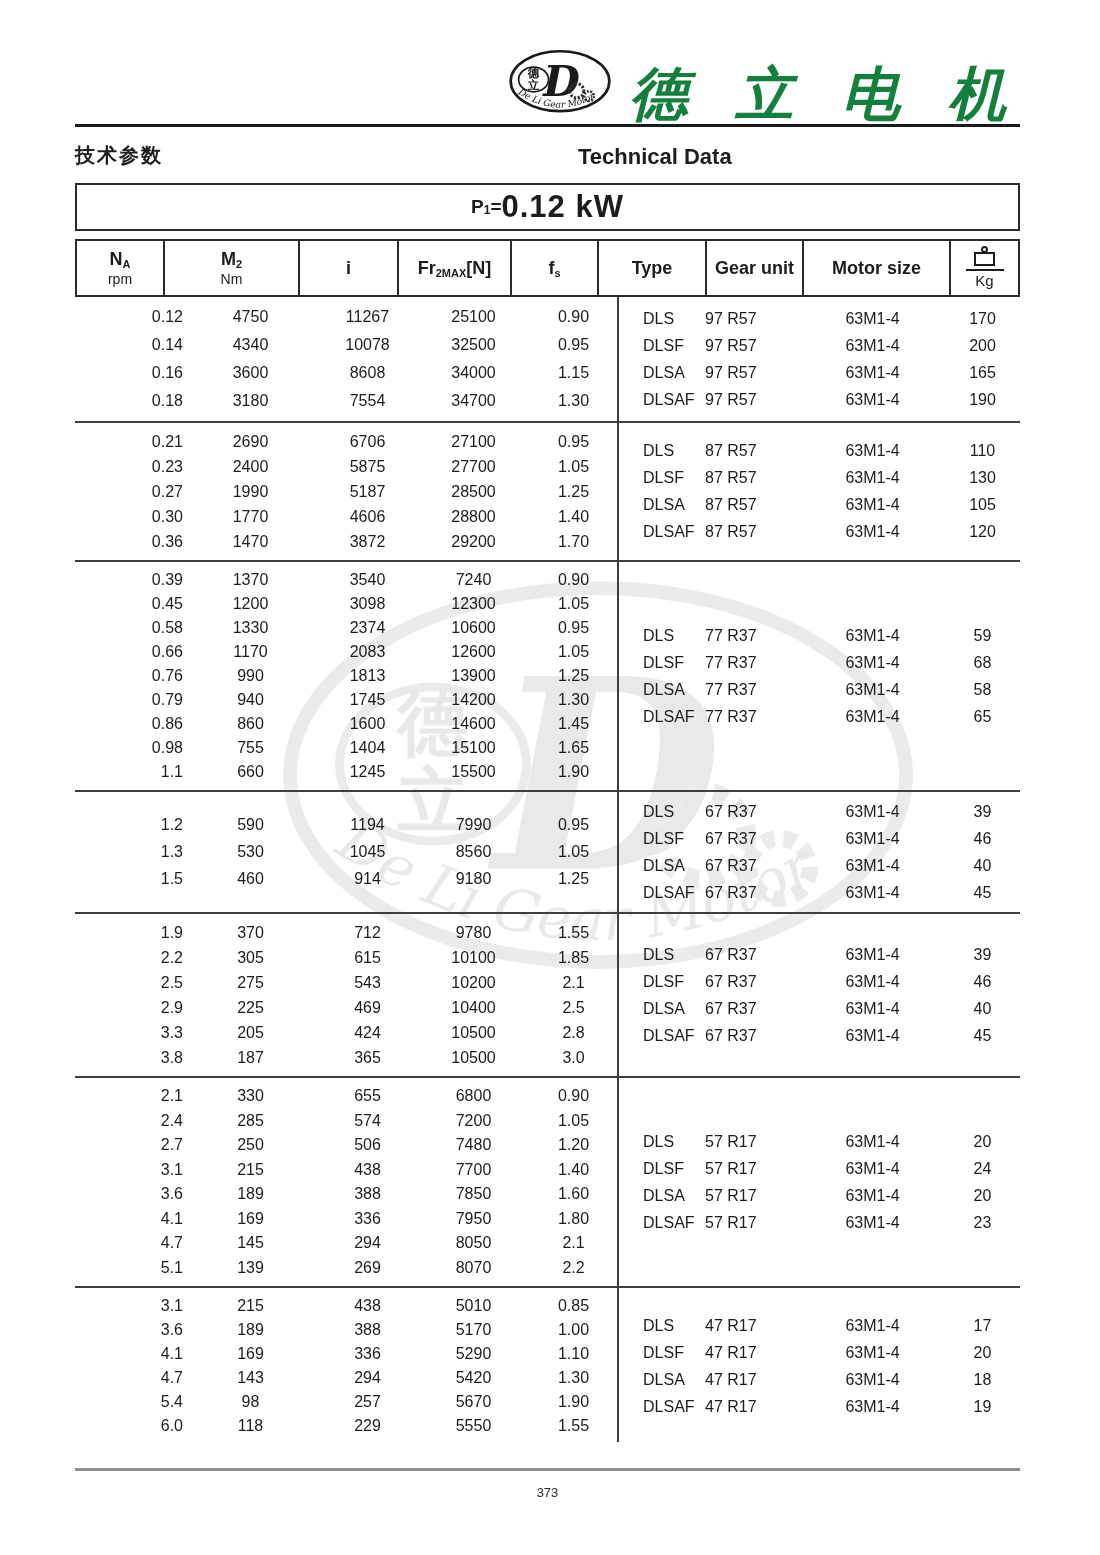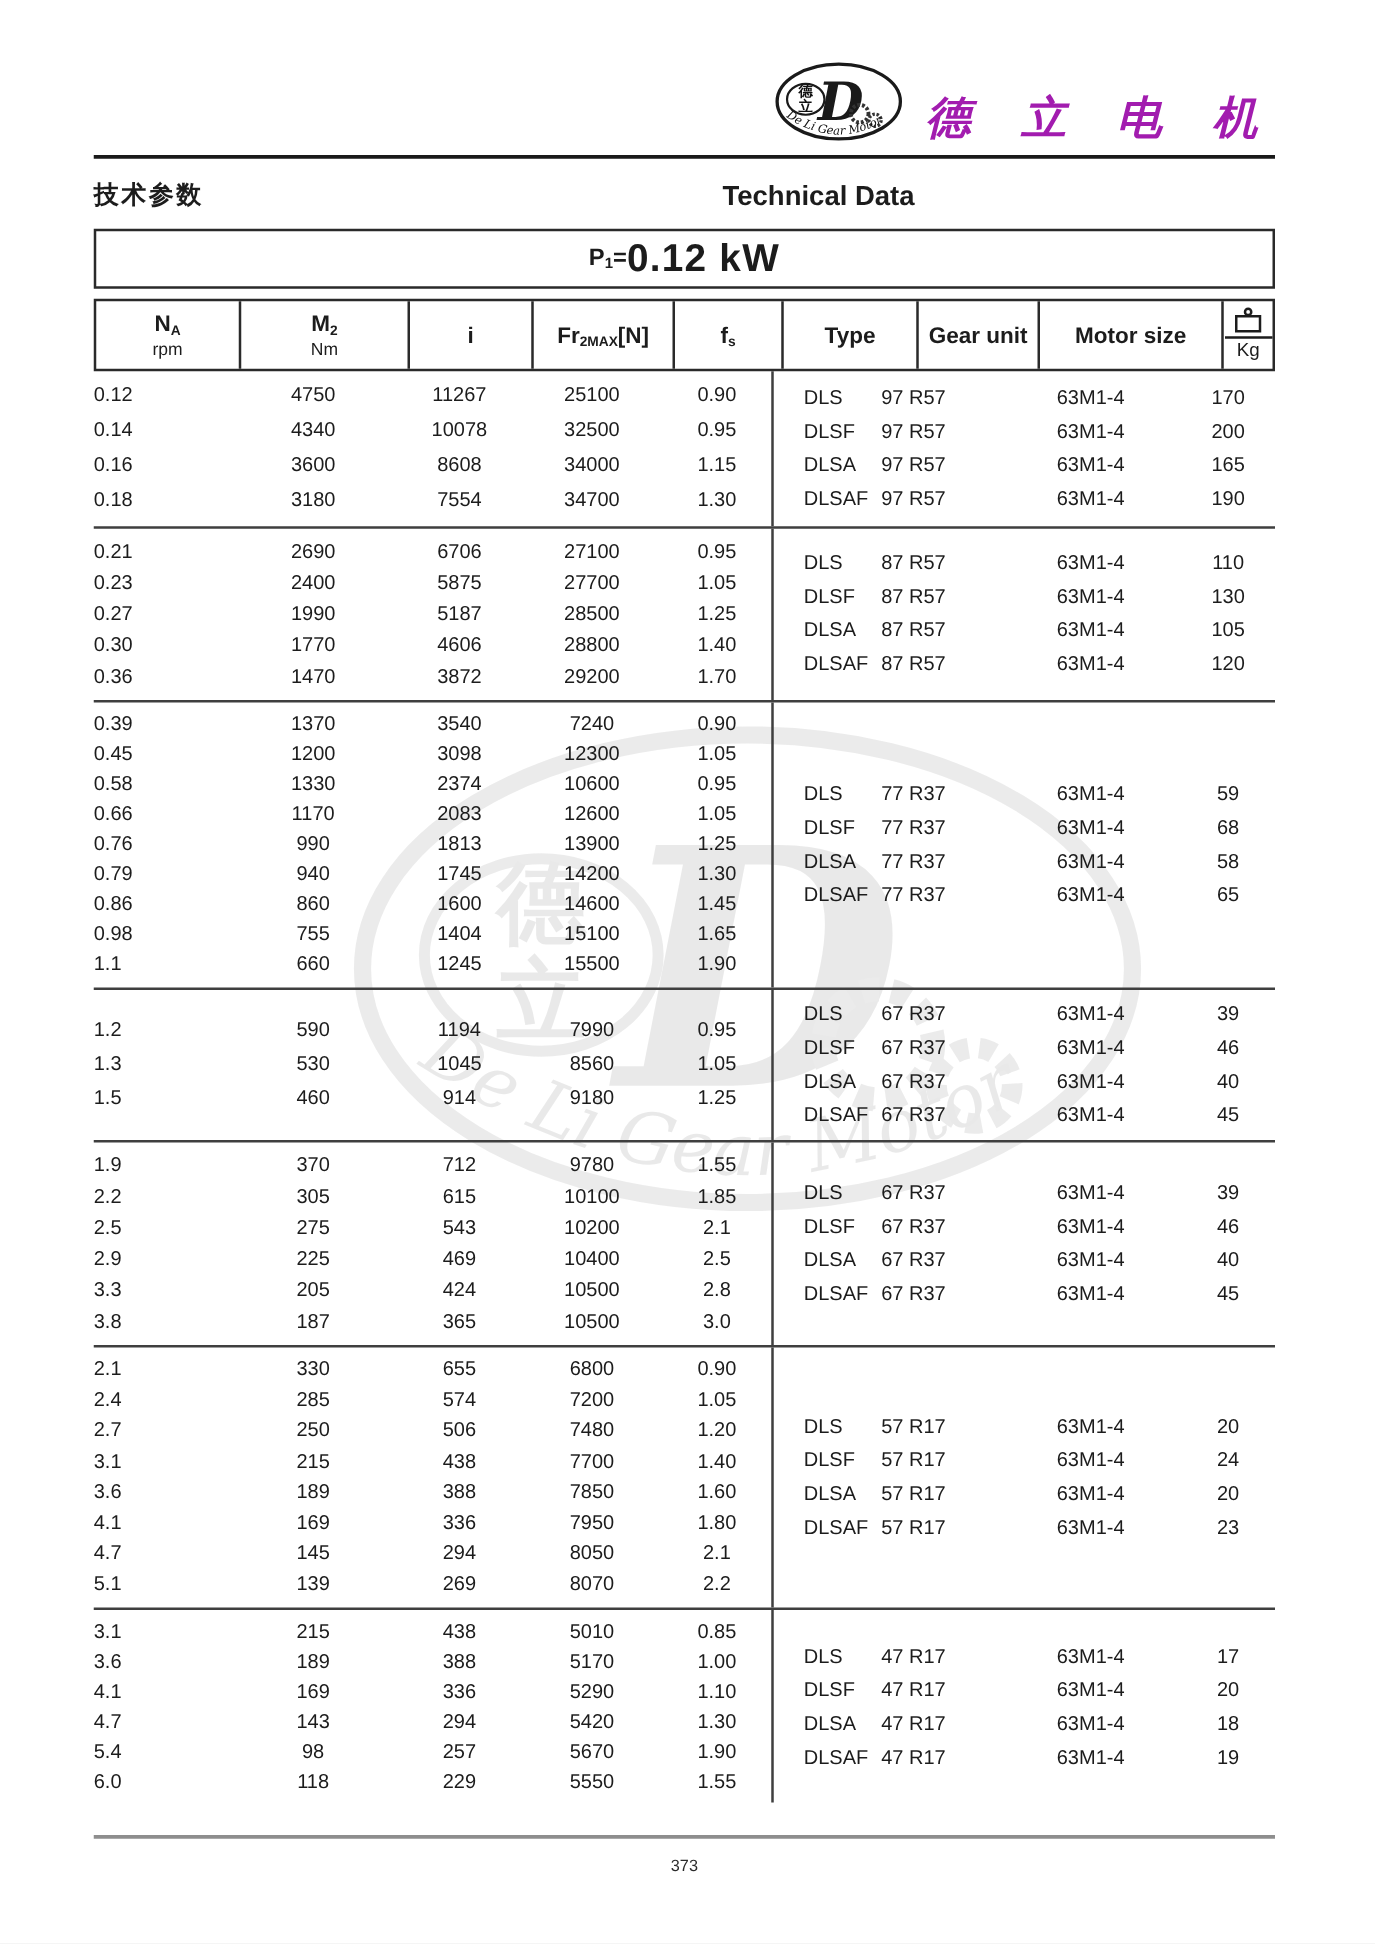--- a/index.html
+++ b/index.html
@@ -8,21 +8,21 @@
     margin:0 auto;overflow:hidden;
     font-family:"Liberation Sans", sans-serif;color:#1c1c1c;
   }
   .content{position:absolute;left:75px;top:0;width:945px;}
 
   
   .brand-row{margin-top:50px;height:72px;display:flex;justify-content:flex-end;align-items:center;gap:16px;}
   .logo-svg{display:block;}
   .brand-cn{
     font-family:"DejaVu Serif", serif;font-weight:bold;font-style:italic;
-    font-size:36px;letter-spacing:14px;color:#a21caf;line-height:1;white-space:nowrap;margin-top:16px;
+    font-size:58px;letter-spacing:14px;color:#15803d;line-height:1;white-space:nowrap;margin-top:16px;
   }
   .top-rule{margin-top:2px;height:3px;background:#1a1a1a;}
 
   
   .section-row{position:relative;margin-top:15px;height:30px;}
   .sec-cn{position:absolute;left:0;top:0;font-size:20px;font-weight:bold;letter-spacing:2px;}
   .sec-en{position:absolute;left:503px;top:2px;font-size:22px;font-weight:bold;}
 
   
   .power-box{margin-top:11px;height:48px;border:2px solid #2a2a2a;box-sizing:border-box;
@@ -30,21 +30,21 @@
   .power-sym{font-size:19px;font-weight:bold;}
   .power-sub{font-size:12px;font-weight:bold;position:relative;top:3px;}
   .power-val{font-size:31px;font-weight:bold;letter-spacing:1px;}
 
   
   .thead{margin-top:8px;width:945px;box-sizing:border-box;border:2px solid #2a2a2a;
     display:flex;height:58px;}
   .th{box-sizing:border-box;border-right:2px solid #2a2a2a;display:flex;flex-direction:column;
     align-items:center;justify-content:center;line-height:1.15;}
   .th:last-child{border-right:none;flex:1;}
-  .w0{width:116px}.w1{width:135px}.w2{width:99px}.w3{width:113px}.w4{width:87px}
+  .w0{width:88px}.w1{width:135px}.w2{width:99px}.w3{width:113px}.w4{width:87px}
   .w5{width:108px}.w6{width:97px}.w7{width:147px}
   .th-main{font-size:18px;font-weight:bold;}
   .th-unit{font-size:14px;font-weight:normal;margin-top:1px;}
   .subsc{font-size:11px;font-weight:bold;position:relative;top:3px;}
   
   .wicon{display:flex;flex-direction:column;align-items:center;}
   .wi-ring{width:7px;height:7px;border:2px solid #1c1c1c;border-radius:50%;box-sizing:border-box;background:#fff;}
   .wi-box{width:21px;height:14px;border:2px solid #1c1c1c;box-sizing:border-box;margin-top:-1px;background:#fff;}
   .wi-line{width:38px;height:2px;background:#1c1c1c;margin:3px 0 1px;}
   .th .kg-label{font-size:15px;}
@@ -53,21 +53,21 @@
   .tbody{width:945px;}
   .block{display:flex;position:relative;border-bottom:2px solid #3f3f3f;padding:6px 0;}
   .block:last-child{border-bottom:none;padding-bottom:30px;}
   .block::after{content:'';position:absolute;left:542px;top:0;bottom:0;width:2px;background:#3f3f3f;}
   .block:last-child::after{bottom:26px;}
   .block-left{width:542px;display:flex;flex-direction:column;justify-content:center;}
   .block-right{width:403px;display:flex;flex-direction:column;justify-content:center;}
   .brow{display:flex;height:var(--rh,26px);align-items:center;}
   .vrow{display:flex;height:27px;align-items:center;}
   .bc{display:block;font-size:16px;}
-  .lc0{width:108px;text-align:left}.lc1{width:135px;text-align:center}
+  .lc0{width:108px;text-align:right}.lc1{width:135px;text-align:center}
   .lc2{width:99px;text-align:center}.lc3{width:113px;text-align:center}
   .lc4{width:87px;text-align:center}
   .rc0{width:88px;text-align:left;padding-left:26px;box-sizing:border-box;}
   .rc1{width:95px;}.rc2{width:145px;text-align:center}.rc3{width:75px;text-align:center}
 
   
   .footer-rule{height:3px;background:#8e8e8e;}
   .page-num{margin-top:14px;text-align:center;font-size:13px;color:#2a2a2a;}
 
   

